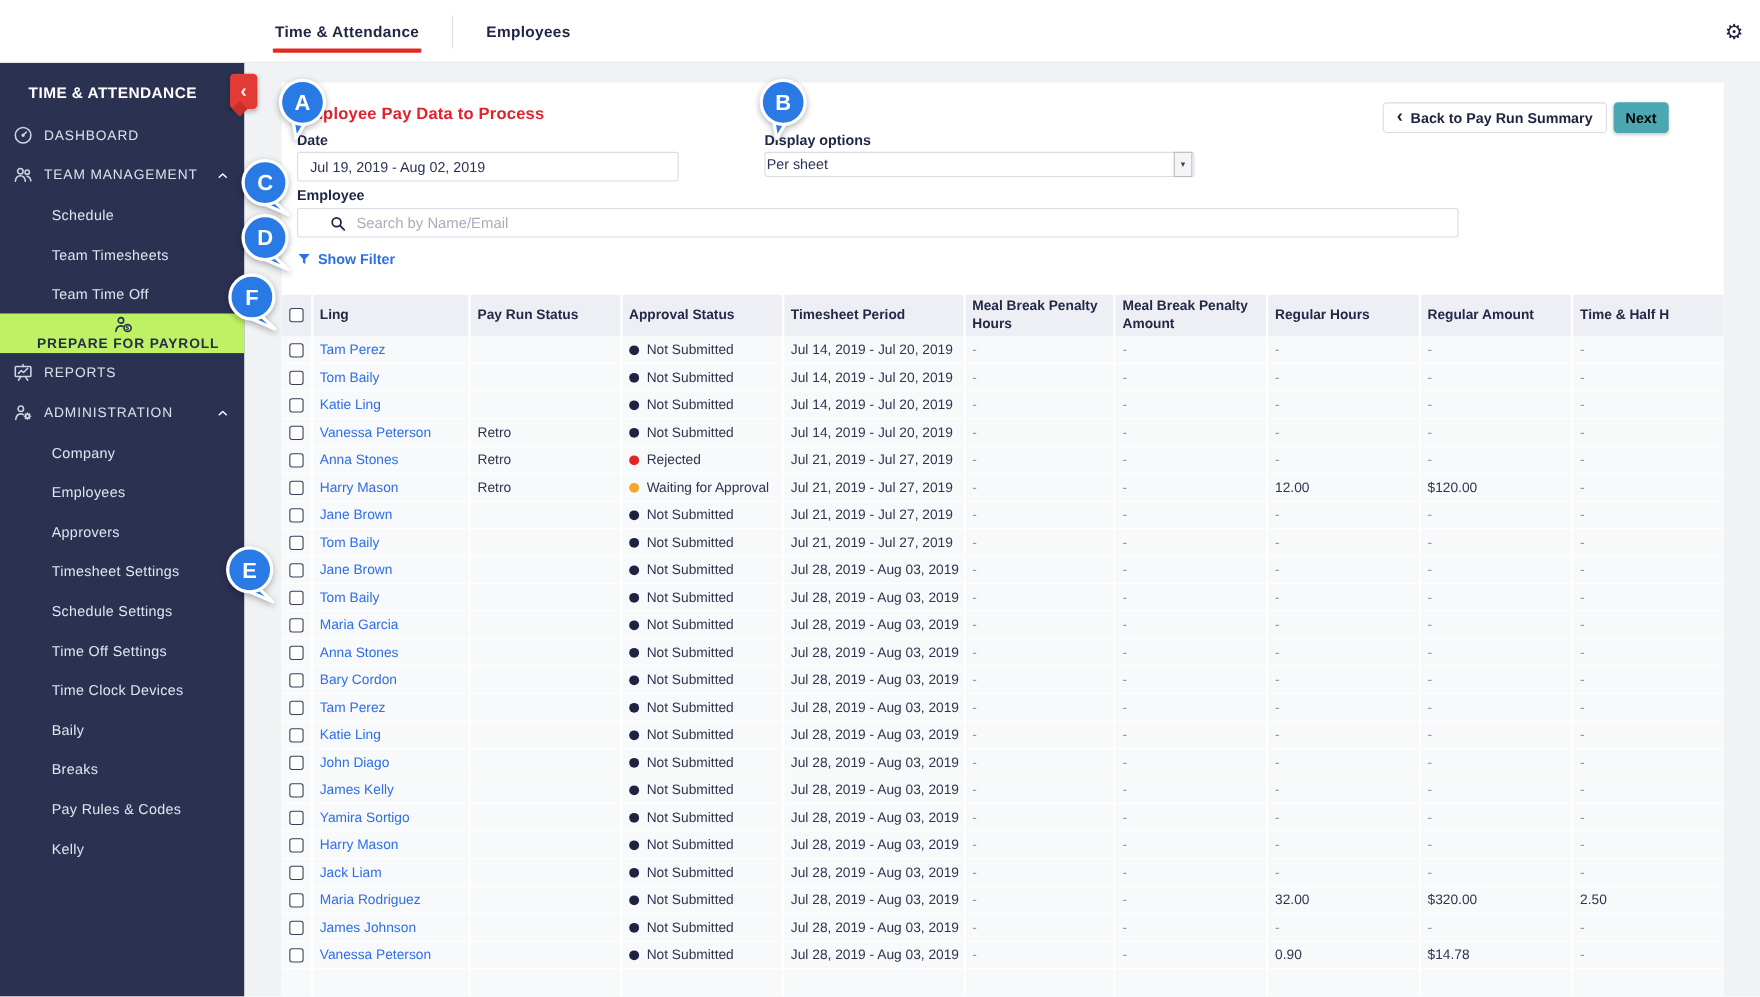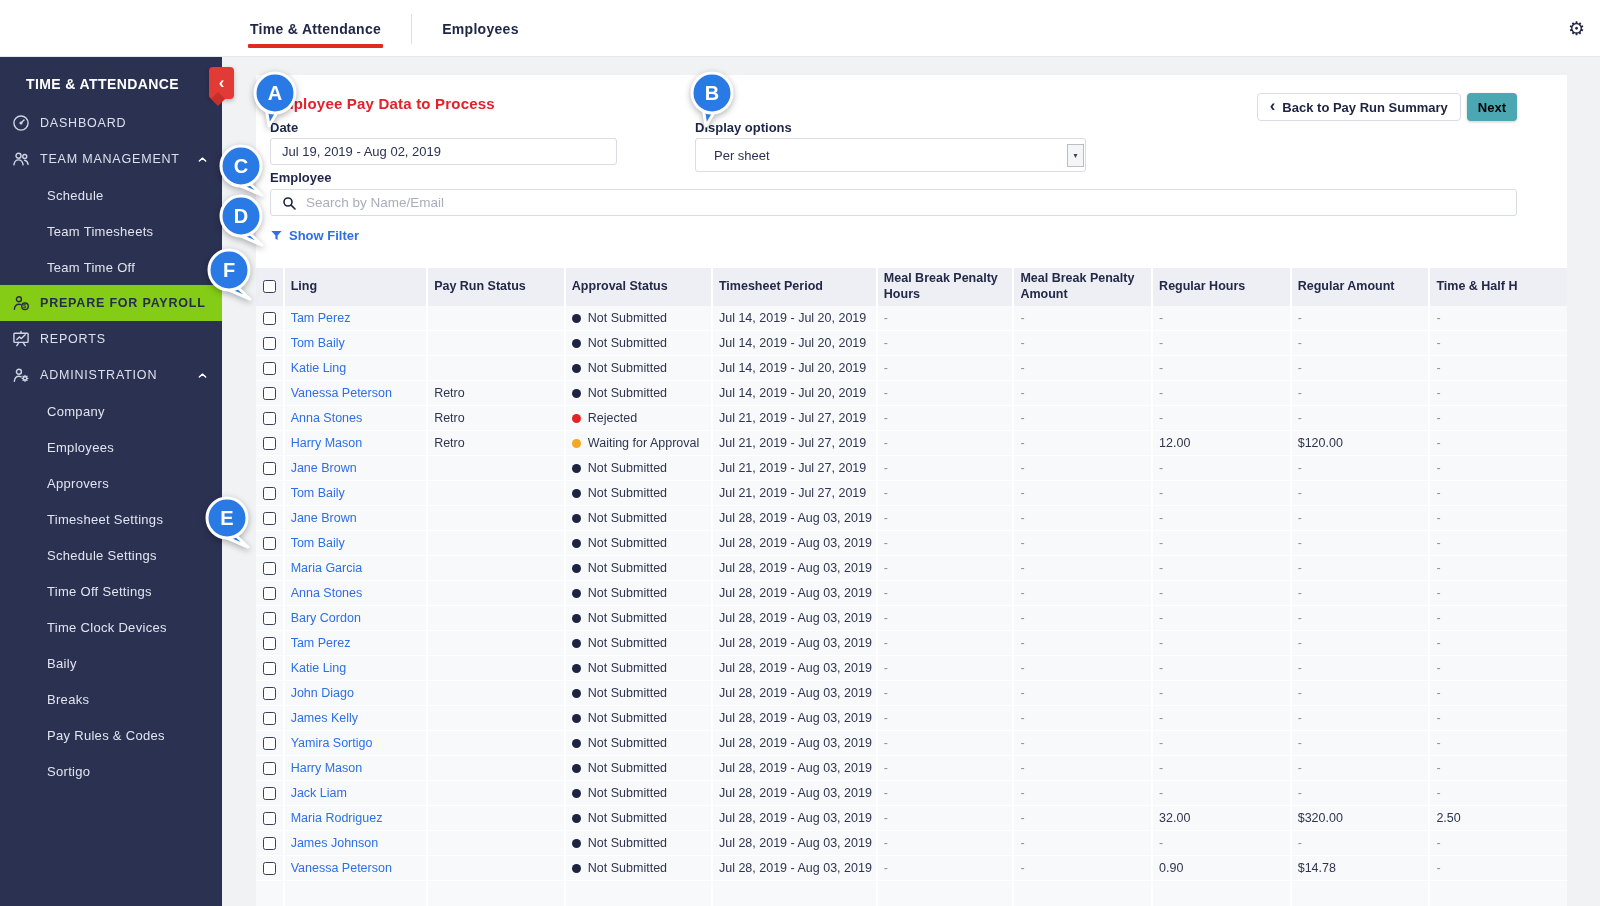--- a/index.html
+++ b/index.html
@@ -17,44 +17,44 @@
   
   .sidebar { position:absolute; left:0; top:57px; width:222px; bottom:0; background:#2b3151; z-index:4; }
   .sb-header { padding:19px 0 0 26px; height:48px; font-size:14px; font-weight:bold; color:#fff; letter-spacing:.4px; }
   .sb-item { height:36px; display:flex; align-items:center; padding-left:11px; color:#dde0ec; font-size:12.5px; letter-spacing:.8px; cursor:pointer; }
   .sb-item .sb-icon { width:20px; height:20px; margin-right:9px; color:#cfd4e4; flex:none; }
   .sb-item .sb-icon svg { width:20px; height:20px; display:block; }
   .sb-label { flex:1; white-space:nowrap; }
   .sb-chev { margin-right:14px; color:#fff; }
   .sb-chev svg { width:11px; height:11px; display:block; }
   .sb-item.sub { padding-left:47px; font-size:13px; letter-spacing:.3px; color:#e2e5f0; }
-  .sb-item.active { background:#84cc16; color:#262c4d; font-weight:bold; }
+  .sb-item.active { background:#bef264; color:#262c4d; font-weight:bold;flex-direction:column; }
   .sb-item.active .sb-icon { color:#262c4d; }
 
   .collapse-btn { position:absolute; left:209px; top:67px; width:25px; height:32px; background:#e23a34; border-radius:4px; z-index:6; display:flex; align-items:center; justify-content:center; color:#fff; font-size:17px; font-weight:bold; cursor:pointer; box-shadow:0 2px 4px rgba(0,0,0,.25); }
   .collapse-btn::after { content:""; position:absolute; left:4px; bottom:-5px; width:10px; height:10px; background:#c72f2a; transform:rotate(45deg); z-index:-1; }
 
   
   .card { position:absolute; left:256px; top:75px; width:1311px; bottom:0; background:#fff; overflow:hidden; z-index:1; }
   .title { position:absolute; left:14px; top:20px; font-size:15px; font-weight:bold; color:#e4202c; letter-spacing:.2px; }
   .head-btns { position:absolute; top:18px; right:50px; display:flex; gap:6px; }
   .btn-back { height:28px; padding:0 12px; background:#fff; border:1px solid #d9dce3; border-radius:4px; font-family:inherit; font-size:13px; font-weight:bold; color:#1d2340; display:flex; align-items:center; gap:7px; cursor:pointer; }
   .btn-back .bk-chev { font-size:17px; font-weight:bold; margin-top:-2px; }
   .btn-next { height:28px; padding:0 11px; background:#4ba7b1; border:none; border-radius:4px; font-family:inherit; font-size:13px; font-weight:bold; color:#000000; cursor:pointer; box-shadow:0 1px 3px rgba(0,0,0,.2); }
 
   .flabel { position:absolute; font-size:13px; font-weight:bold; color:#1f2546; }
   .lbl-date { left:14px; top:45px; }
   .lbl-display { left:439px; top:45px; }
   .lbl-employee { left:14px; top:95px; }
 
   .input { background:#fff; border:1px solid #d9dce3; border-radius:3px; font-size:13px; color:#2c3254; display:flex; align-items:center; }
   .date-input { position:absolute; left:14px; top:63px; width:347px; height:27px; padding-left:11px; cursor:pointer; }
-  .select { position:absolute; left:439px; top:63px; width:391px; height:34px; padding-left:18px; cursor:pointer; justify-content:space-between; }
+  .select { position:absolute; left:439px; top:63px; width:391px; height:23px; padding-left:1px; cursor:pointer; justify-content:space-between; }
   .sel-btn { width:17px; height:23px; margin-right:1px; background:#f4f5f6; border:1px solid #b9bdc6; display:flex; align-items:center; justify-content:center; font-size:8px; color:#444; flex:none; }
-  .search { position:absolute; left:14px; top:114px; width:1247px; height:27px; padding-left:10px; cursor:text; }
+  .search { position:absolute; left:14px; top:114px; width:1056px; height:27px; padding-left:28px; cursor:text; }
   .search .mag { width:16px; height:16px; color:#1d2340; margin-right:9px; flex:none; }
   .search .mag svg { width:16px; height:16px; display:block; }
   .search .placeholder { color:#a9aebc; font-size:13.5px; }
 
   .show-filter { position:absolute; left:14px; top:153px; display:flex; align-items:center; gap:6px; color:#2e6fe8; font-size:13px; font-weight:bold; cursor:pointer; }
   .show-filter svg { width:13px; height:13px; display:block; }
 
   
   table { position:absolute; left:0; top:193px; border-collapse:separate; border-spacing:0; table-layout:fixed; }
   th, td { text-align:left; overflow:hidden; white-space:nowrap; }
@@ -187,21 +187,21 @@
       <div class="sb-item sub">
         <span class="sb-label">Baily</span>
       </div>
       <div class="sb-item sub">
         <span class="sb-label">Breaks</span>
       </div>
       <div class="sb-item sub">
         <span class="sb-label">Pay Rules &amp; Codes</span>
       </div>
       <div class="sb-item sub">
-        <span class="sb-label">Sortigo</span>
+        <span class="sb-label">Kelly</span>
       </div>
     </nav>
 </aside>
 <div class="collapse-btn">
     <span>‹</span>
   </div>
 
 <main class="card">
   <h1 class="title">Employee Pay Data to Process</h1>
   <div class="head-btns">

